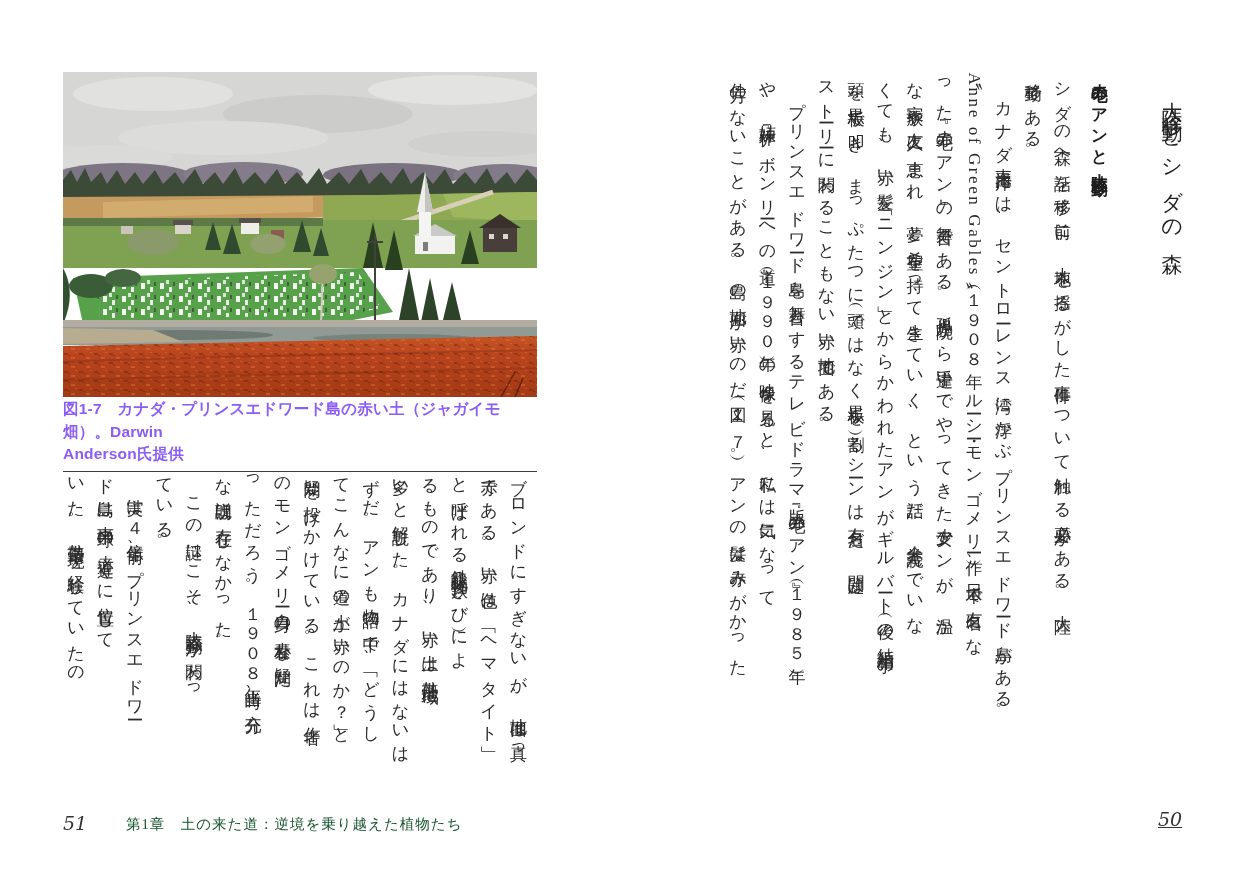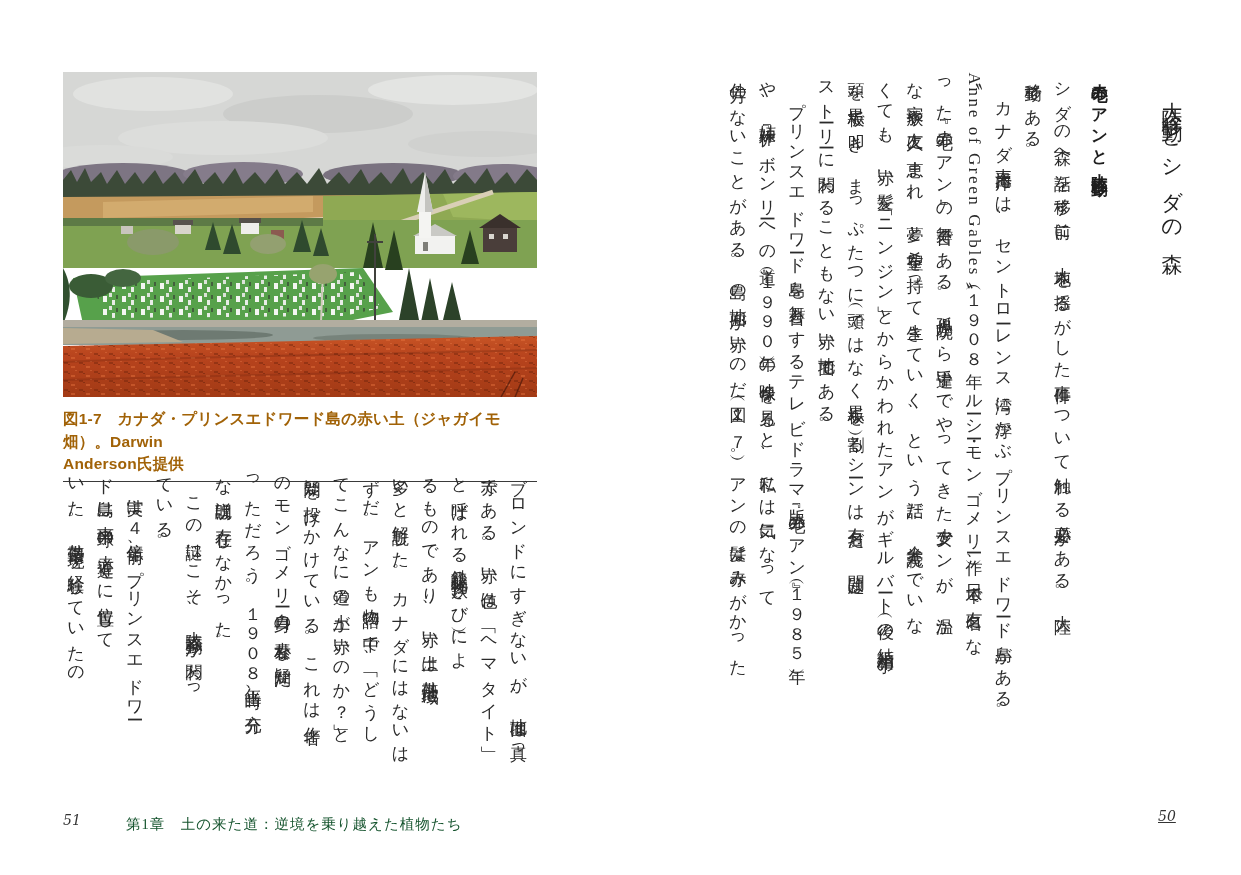--- a/index.html
+++ b/index.html
@@ -14,25 +14,25 @@
   .section-heading{font-family:"Liberation Sans", sans-serif;font-weight:bold;font-size:16.5px;
                    line-height:31px;letter-spacing:2.5px;margin-left:7px !important;color:#1d1d1d;}
 
   .right-body{top:70px;right:53px;height:754px;}
   .left-body{top:466px;left:63px;width:470px;height:334px;}
 
   
   .figure{position:absolute;left:63px;top:72px;width:474px;}
   .photo{display:block;width:474px;height:325px;}
   .caption{font-family:"Liberation Sans", sans-serif;font-weight:bold;font-size:15.5px;
-           line-height:22.5px;color:#a16207;margin-top:11px;letter-spacing:.2px;
+           line-height:22.5px;color:#8b5cf6;margin-top:1px;letter-spacing:.2px;
            border-bottom:1.5px solid #3a3a3a;padding-bottom:5px;}
 
   
-  .pagenum{position:absolute;font-family:"DejaVu Serif", serif;font-style:italic;font-size:14px;color:#333;}
+  .pagenum{position:absolute;font-family:"DejaVu Serif", serif;font-style:italic;font-size:19px;color:#333;}
   .pagenum-left{left:63px;top:812px;}
   .pagenum-right{left:1158px;top:808px;text-decoration:underline;}
   .running-title{position:absolute;left:126px;top:815px;font-size:14.5px;letter-spacing:1px;color:#14532d;}
 </style>
 </head>
 <body>
 
 <div class="spread">
 
   <div>

